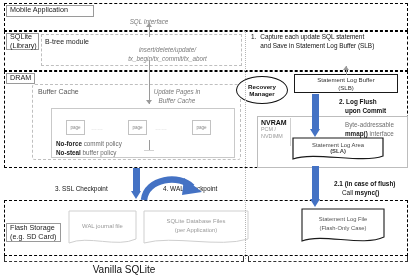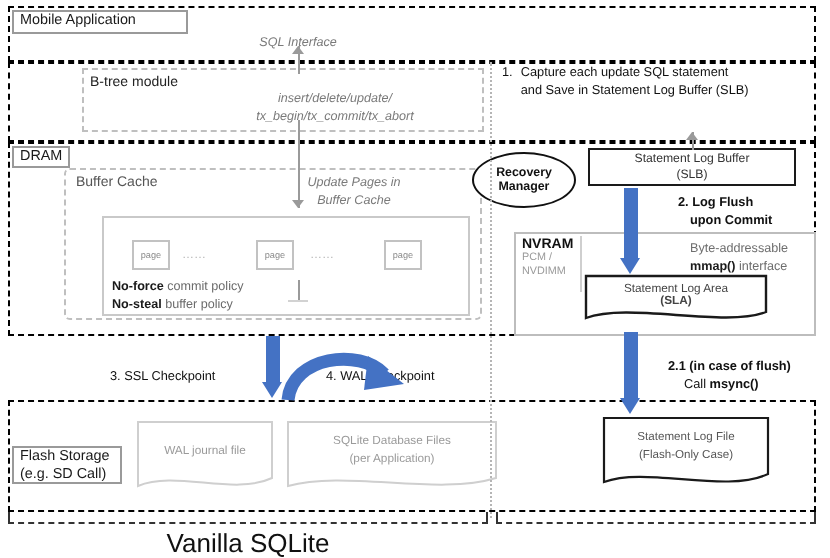--- a/index.html
+++ b/index.html
@@ -37,35 +37,39 @@
            font-size:6.2px;font-weight:bold;color:#111;line-height:1.2;}
 
   
   .arrow-gray{background:#9a9a9a;}
   .tri-gray{width:0;height:0;border-left:3px solid transparent;border-right:3px solid transparent;}
   .blue{background:#4472c4;}
   .tri-blue-down{width:0;height:0;border-left:5.5px solid transparent;border-right:5.5px solid transparent;border-top:8px solid #4472c4;}
 
   .step{font-size:6.4px;color:#111;line-height:1.3;}
   .step b{font-weight:bold;}
-  .bottomlabel{font-size:13px;color:#111;font-weight:normal;}
+  .bottomlabel{font-size:10px;color:#111;font-weight:normal;}
   .hairline{background:#d2d2d2;}
 </style>
 </head>
 <body>
 
 <div id="root">
 
   <div class="abs region" style="left:4px;top:3px;width:404px;height:28px;"></div>
   <div class="abs tag" style="left:6px;top:4.5px;width:88px;height:12px;">
     <span>Mobile Application</span>
   </div>
   <div class="abs lbl lbl-italic" style="left:104px;top:18px;width:90px;text-align:center;">SQL Interface</div>
 
   <div class="abs region" style="left:4px;top:31px;width:404px;height:40px;"></div>
+  <div class="abs tag" style="left:6px;top:33px;width:33px;height:17px;flex-direction:column;align-items:flex-start;justify-content:center;">
+    <span>SQLite</span>
+    <span>(Library)</span>
+  </div>
 
   <div class="abs" style="left:41px;top:34px;width:201px;height:32px;border:1px dashed #bfbfbf;"></div>
   <div class="abs lbl" style="left:45px;top:38px;font-size:7px;color:#222;">B-tree module</div>
   <div class="abs lbl lbl-italic" style="left:105px;top:45px;width:125px;text-align:center;line-height:1.45;">
     <div>insert/delete/update/</div>
     <div>tx_begin/tx_commit/tx_abort</div>
   </div>
 
   <div class="abs step" style="left:250px;top:32px;width:160px;">
     <table style="border-collapse:collapse;">
@@ -157,21 +161,21 @@
       <b>2.1 (in case of flush)</b>
     </div>
     <div style="margin-left:8px;">
       <span>Call </span><b>msync()</b>
     </div>
   </div>
 
   <div class="abs region" style="left:4px;top:200px;width:404px;height:56px;"></div>
   <div class="abs tag" style="left:6px;top:223px;width:55px;height:19px;flex-direction:column;align-items:flex-start;justify-content:center;">
     <span>Flash Storage</span>
-    <span>(e.g. SD Call)</span>
+    <span>(e.g. SD Card)</span>
   </div>
 
   <div class="doc" style="left:68px;top:210px;width:69px;height:37px;">
     <svg width="69" height="37" viewBox="0 0 69 37">
       <path d="M1,1 H68 V29 C49,38 20,25 1,33 Z" fill="#ffffff" stroke="#cfcfcf" stroke-width="1"></path>
     </svg>
     <div class="txt" style="height:31px;">
       <div style="font-size:5.9px;color:#9a9a9a;">WAL journal file</div>
     </div>
   </div>

